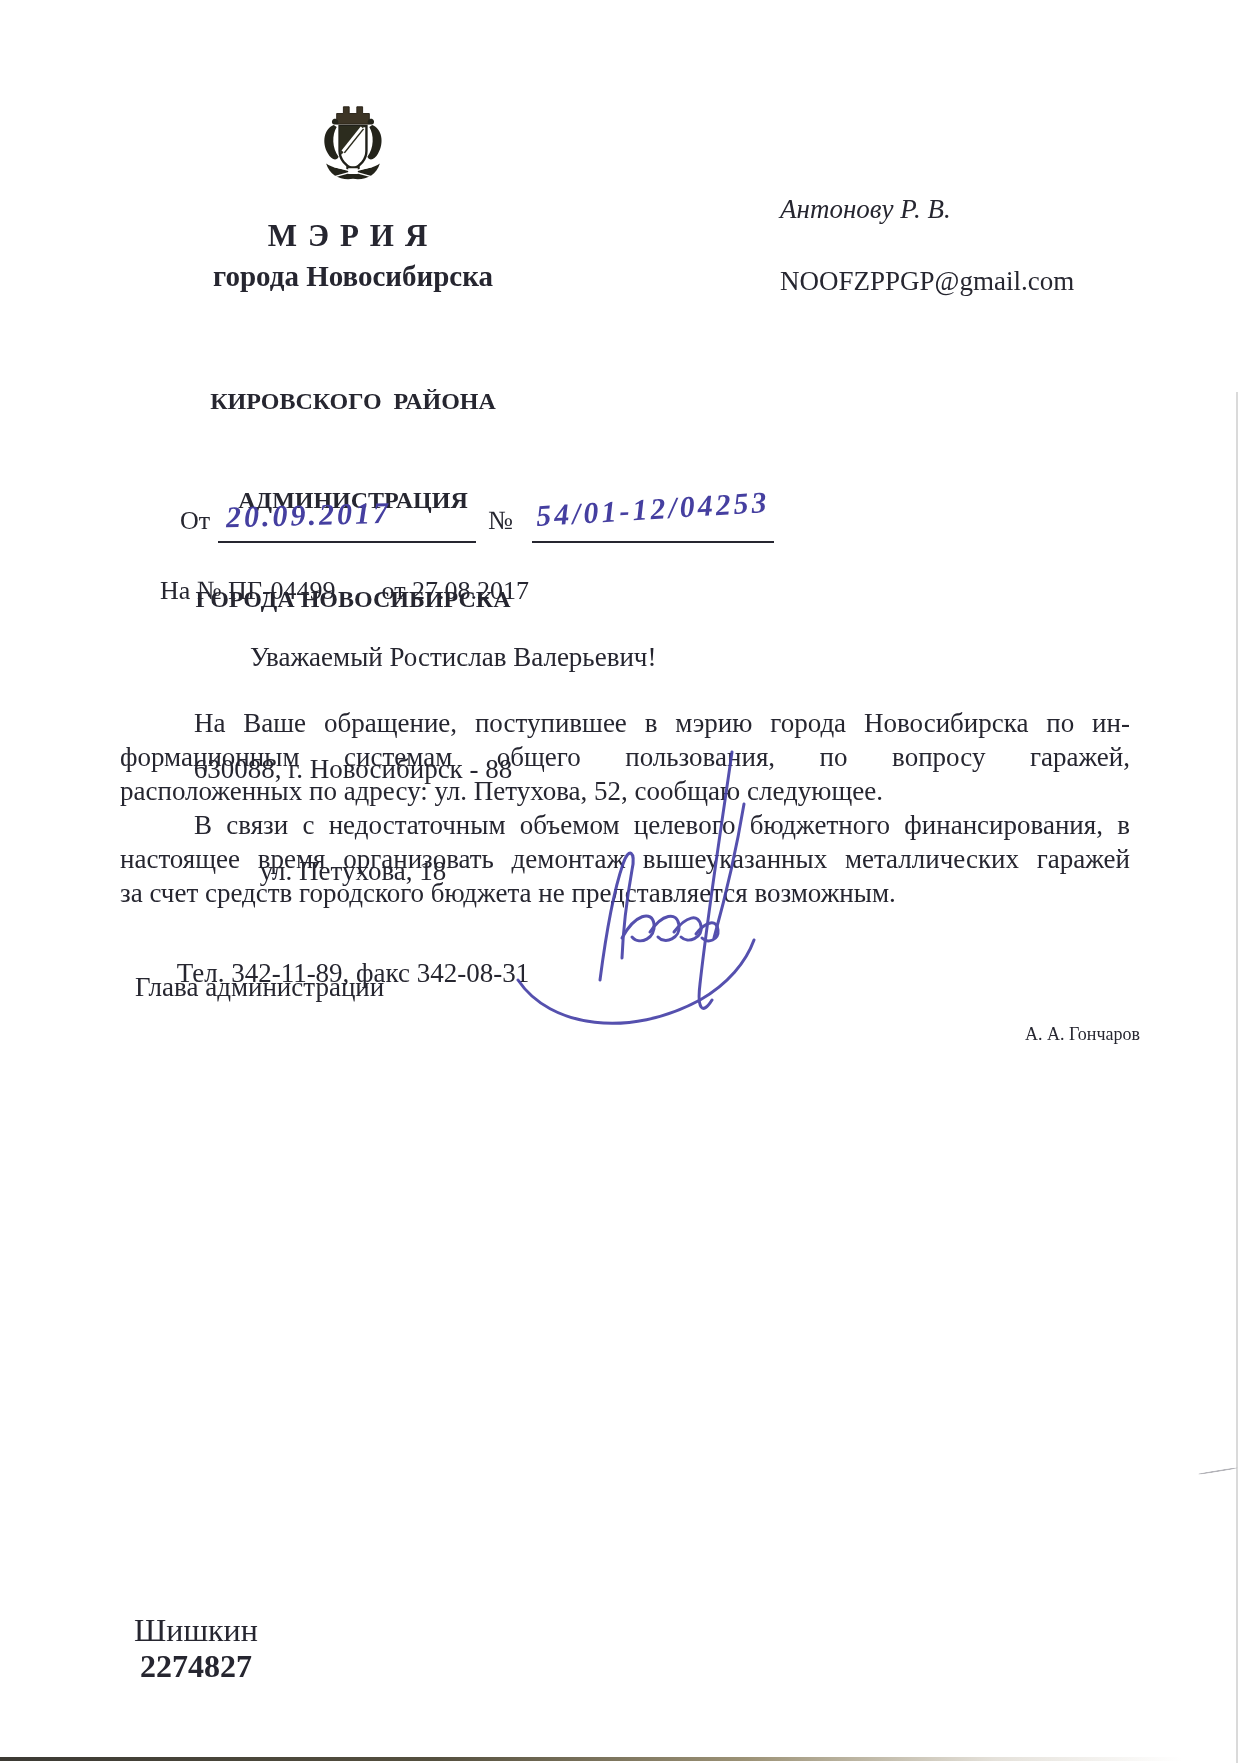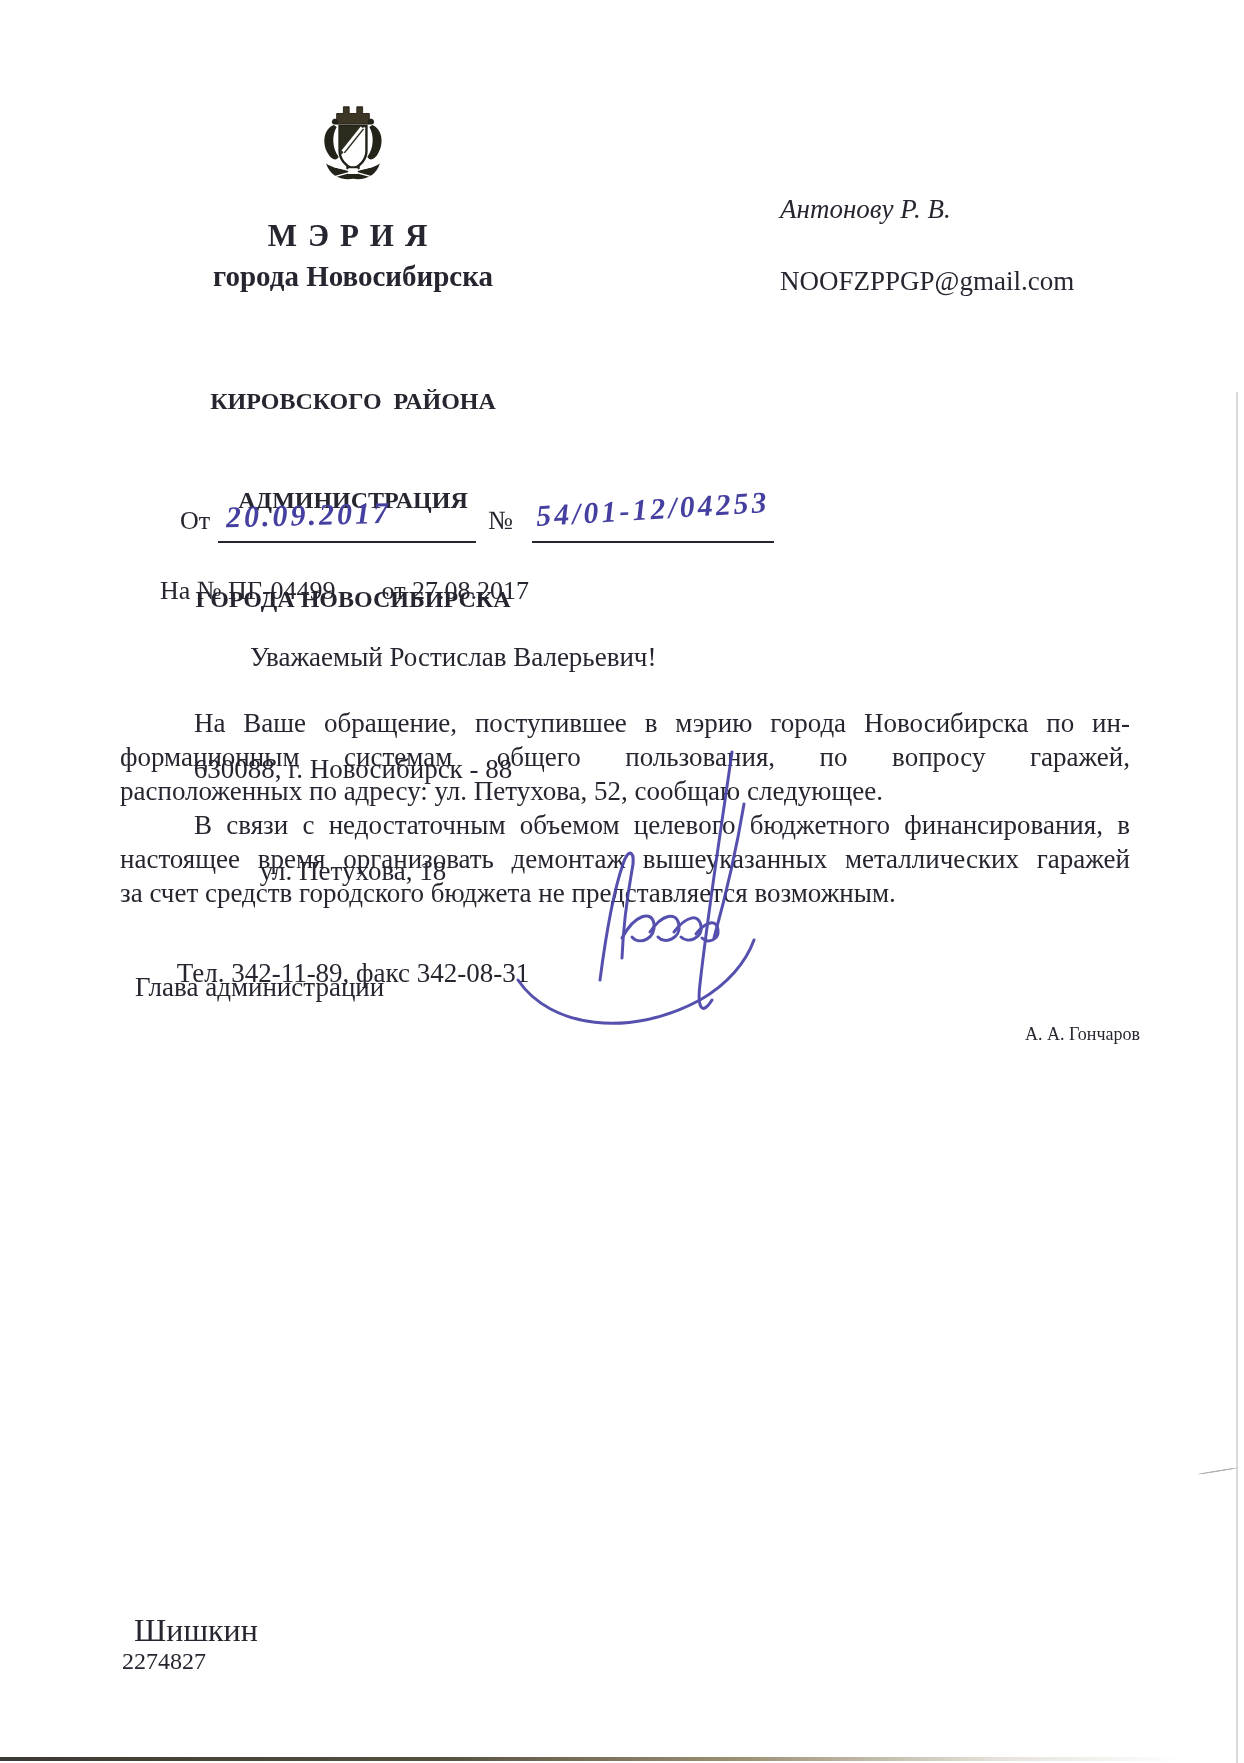--- a/index.html
+++ b/index.html
@@ -44,21 +44,21 @@
   .body-text{position:absolute;left:120px;top:706px;width:1010px;font-size:27px;}
   .line{line-height:34px;}
   .just{text-align:justify;text-align-last:justify;}
   .indent{text-indent:74px;}
   
   .sig-title{position:absolute;left:135px;top:972px;font-size:27px;}
   .sig-name{position:absolute;right:104px;top:1024px;font-size:18px;}
   .sig-scribble{position:absolute;left:500px;top:742px;width:330px;height:300px;}
   
   .exec-name{position:absolute;left:134px;top:1612px;font-size:32px;text-align:center;}
-  .exec-phone{position:absolute;left:122px;top:1648px;font-size:24px;}
+  .exec-phone{position:absolute;left:140px;top:1648px;font-size:32px;font-weight:bold;}
   
   .bottom-edge{
     position:absolute;left:0;bottom:2px;width:100%;height:4px;
     background:linear-gradient(to right,#3c3a34 0%,#55503f 35%,#9c9276 60%,rgba(180,170,150,.35) 80%,rgba(180,170,150,0) 95%);
   }
   .right-edge{position:absolute;left:1236px;top:392px;width:2px;height:1371px;background:#dadada;}
   .pen-mark{
     position:absolute;left:1198px;top:1470px;width:40px;height:0;
     border-top:2px solid #8d8d95;opacity:.65;transform:rotate(-9deg);
     border-radius:50%;

